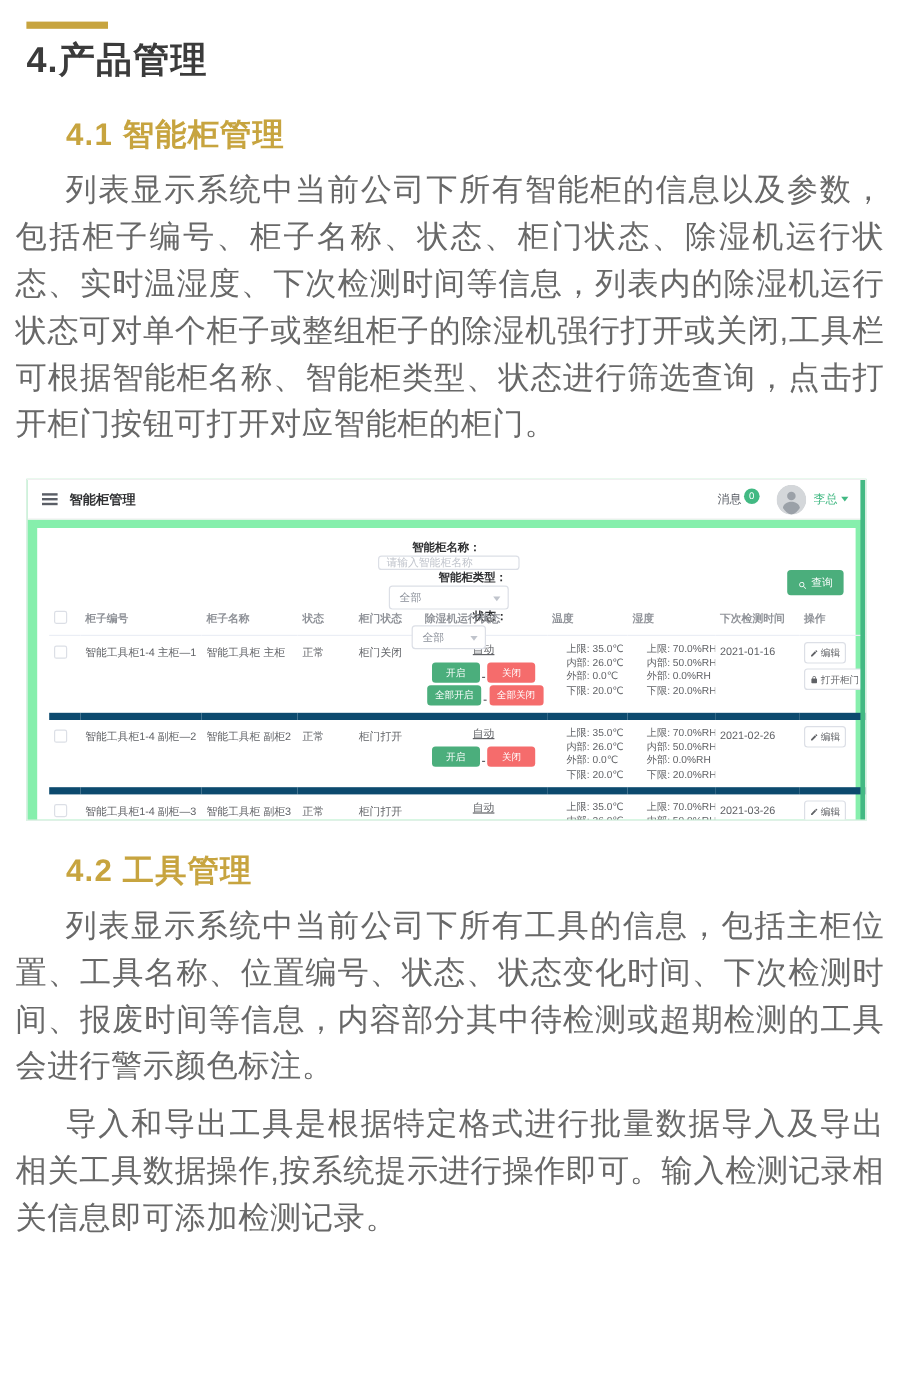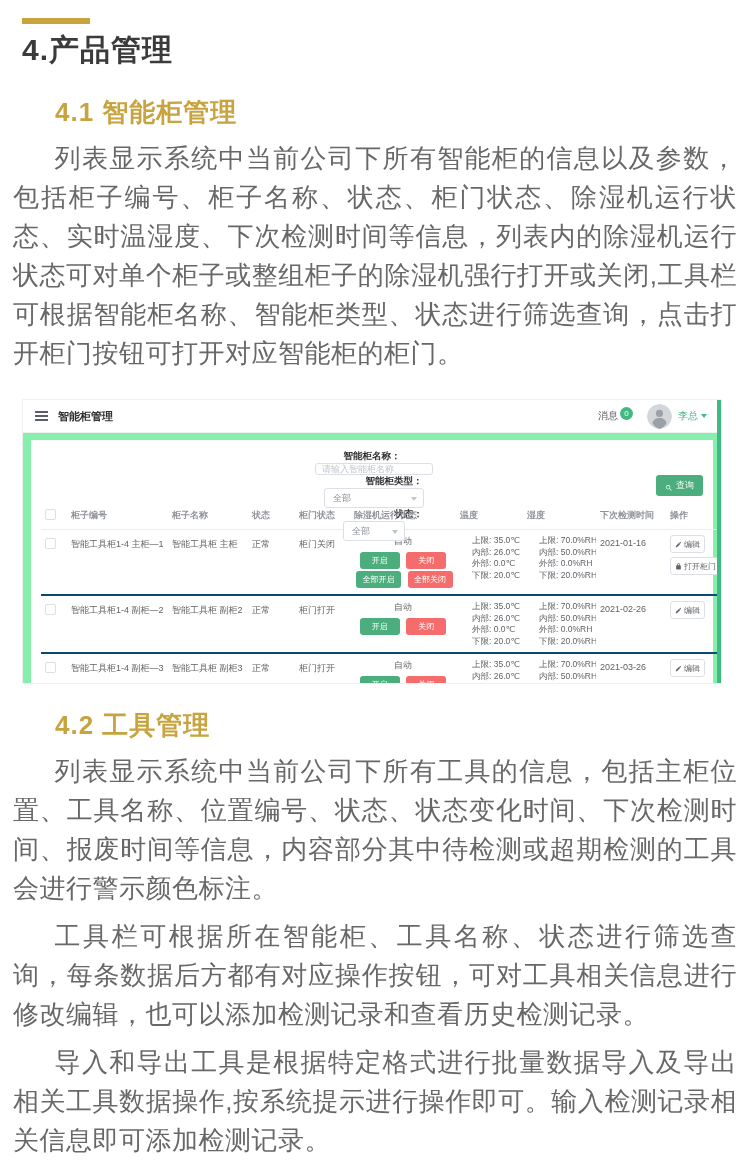--- a/index.html
+++ b/index.html
@@ -48,24 +48,24 @@
   .f-select .caret { position:absolute; right:6px; top:8px; width:0; height:0; border-left:3px solid transparent; border-right:3px solid transparent; border-top:4px solid #c0c4cc; }
   .f-select.small { width:62px; }
   .gap1 { margin-left:44px; } .gap2 { margin-left:73px; }
 
   .search-row { height:26px; display:flex; justify-content:flex-end; align-items:center; }
   .btn-search { display:inline-flex; align-items:flex-end; background:var(--c-btn_green,#49ab7c); color:#fff; border:none; border-radius:3px; font-size:9px; padding:4px 9px; cursor:pointer; }
   .btn-search svg { margin-right:3px; }
 
   table.grid { width:100%; border-collapse:collapse; table-layout:fixed; margin-top:4px; }
   .grid th { font-size:9px; color:#909399; font-weight:bold; text-align:left; padding:7px 4px; border-bottom:1px solid #ebeef5; white-space:nowrap; overflow:hidden; }
-  .grid td { font-size:9px; color:#606266; padding:5px 4px; border-bottom:2px solid #0c4a6e; vertical-align:top; white-space:nowrap; overflow:hidden; }
+  .grid td { font-size:9px; color:#606266; padding:5px 4px; border-bottom:6px solid #0c4a6e; vertical-align:top; white-space:nowrap; overflow:hidden; }
   .grid td.vmid { vertical-align:top; padding-top:8px; }
   .cb { display:inline-block; width:11px; height:11px; border:1px solid #dcdfe6; border-radius:2px; background:#fff; cursor:pointer; }
-  .dehum { text-align:center; }
+  .dehum { text-align:center;text-decoration:underline; }
   .dehum .mode { font-size:9px; color:#606266; margin-bottom:3px; }
   .bs { display:inline-block; color:#fff; font-size:8px; border-radius:3px; text-align:center; padding:3px 0; margin:1px 2px; cursor:pointer; }
   .bs.w1 { width:40px; } .bs.w2 { width:45px; }
   .bs.green { background:var(--c-btn_green,#4bae7c); }
   .bs.red { background:var(--c-red,#f56c6c); }
   .env div { font-size:8.5px; line-height:11.5px; color:#606266;margin-left:12px; }
   .op { display:flex; align-items:center; border:1px solid #dcdfe6; border-radius:3px; background:#fff; color:#606266; font-size:8px; padding:2.5px 4px; margin:0 0 4px 0; cursor:pointer; white-space:nowrap; }
   .op svg { margin-right:2px; flex:none; }
 </style>
 </head>
@@ -262,16 +262,15 @@
               </button>
             </td>
           </tr>
         </tbody>
       </table>
     </div>
   </div>
 
   <h2 class="sub-title">4.2 工具管理</h2>
   <p class="body-para">列表显示系统中当前公司下所有工具的信息，包括主柜位置、工具名称、位置编号、状态、状态变化时间、下次检测时间、报废时间等信息，内容部分其中待检测或超期检测的工具会进行警示颜色标注。</p>
-  <p class="body-para">工具栏可根据所在智能柜、工具名称、状态进行筛选查询，每条数据后方都有对应操作按钮，可对工具相关信息进行修改编辑，也可以添加检测记录和查看历史检测记录。</p>
   <p class="body-para">导入和导出工具是根据特定格式进行批量数据导入及导出相关工具数据操作,按系统提示进行操作即可。输入检测记录相关信息即可添加检测记录。</p>
 
 </div>
 
 </body></html>

